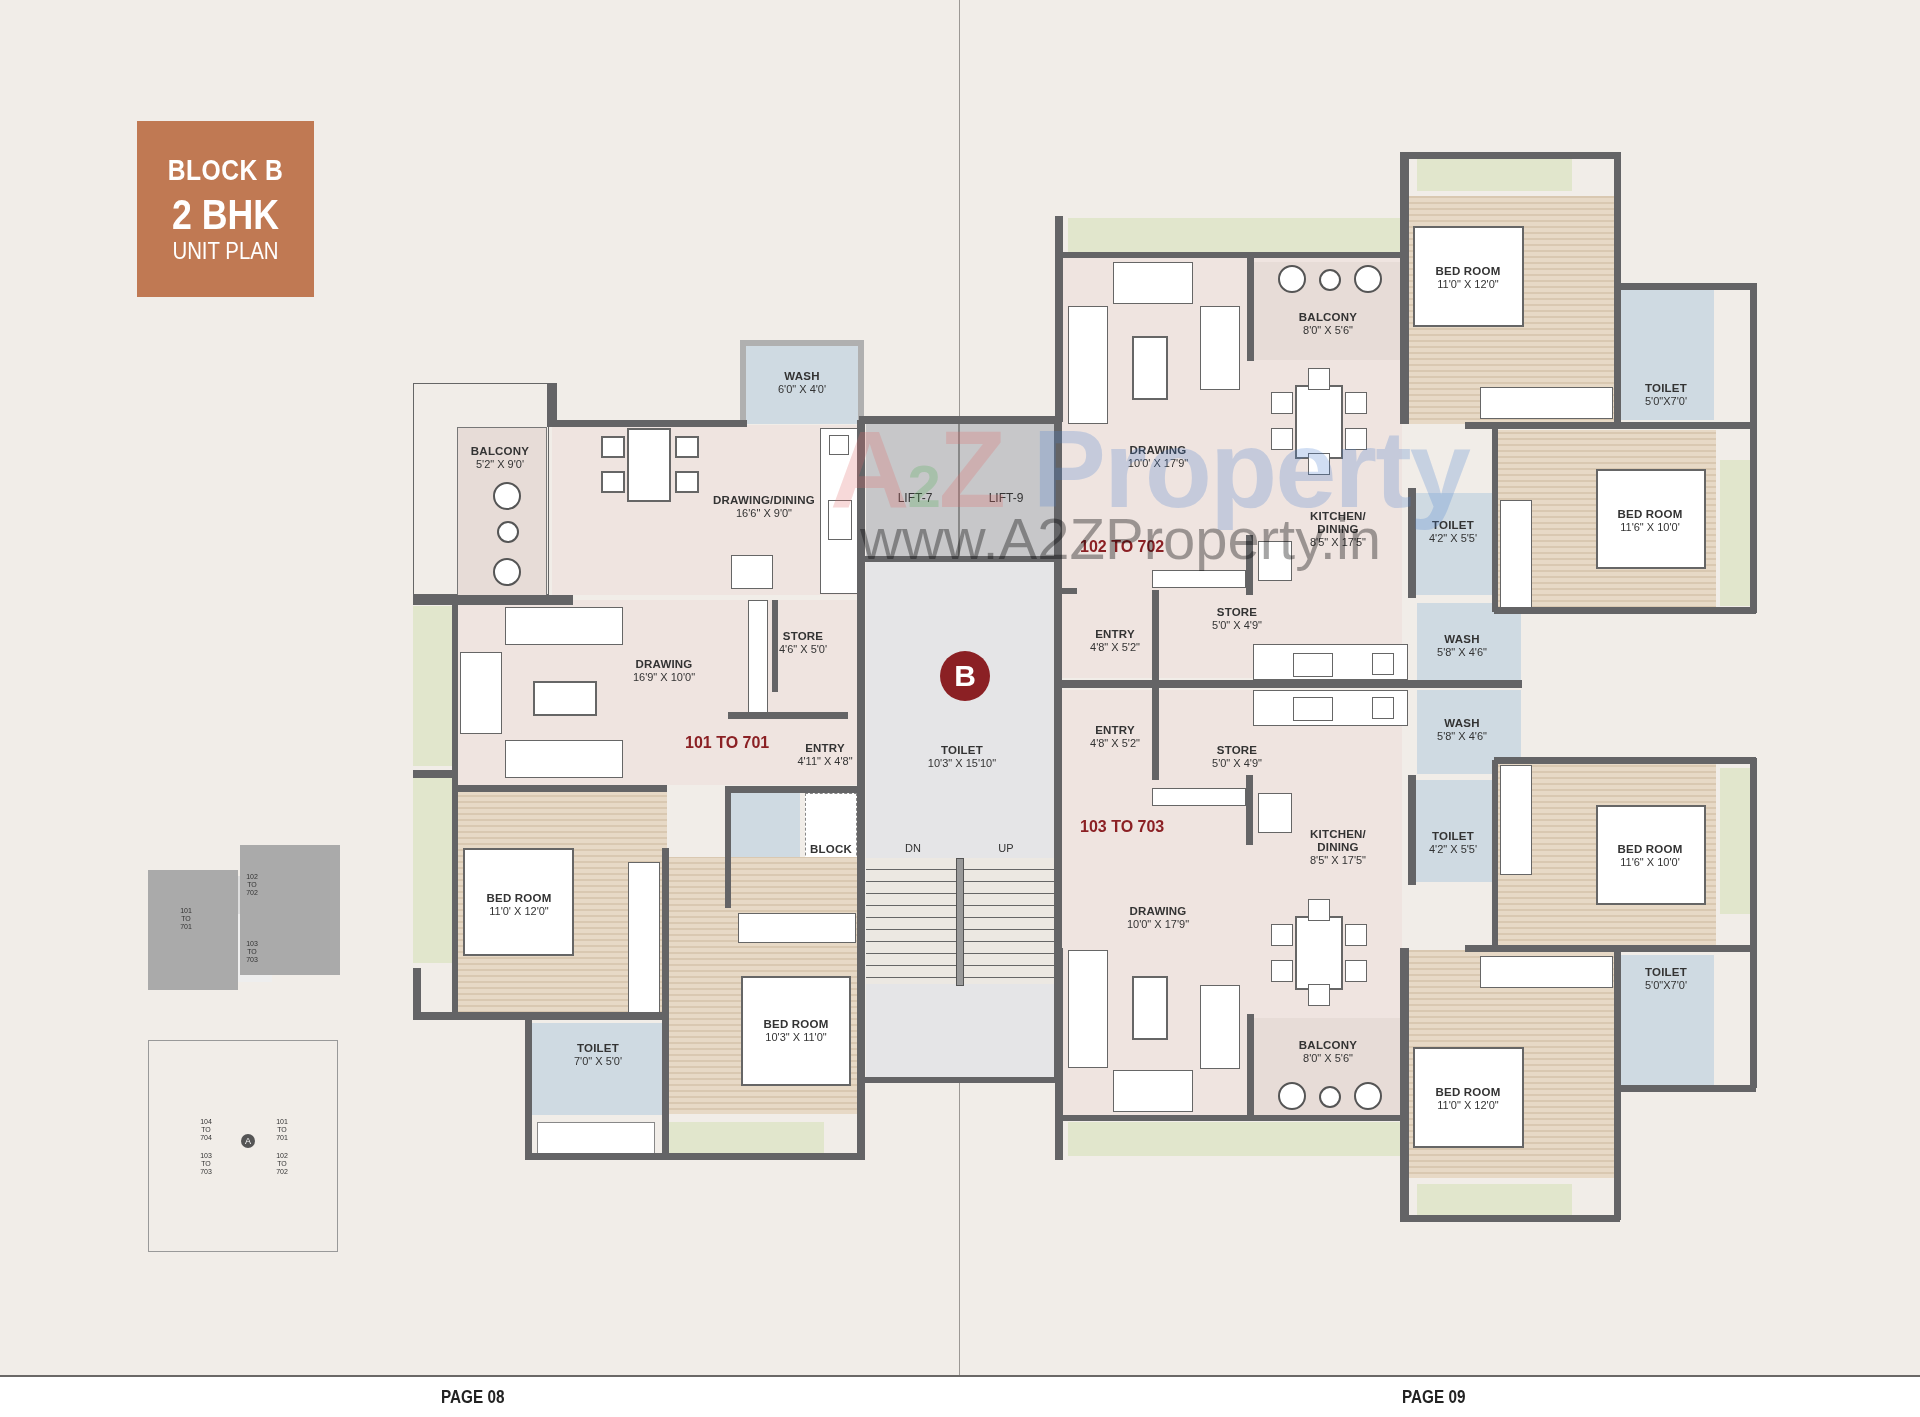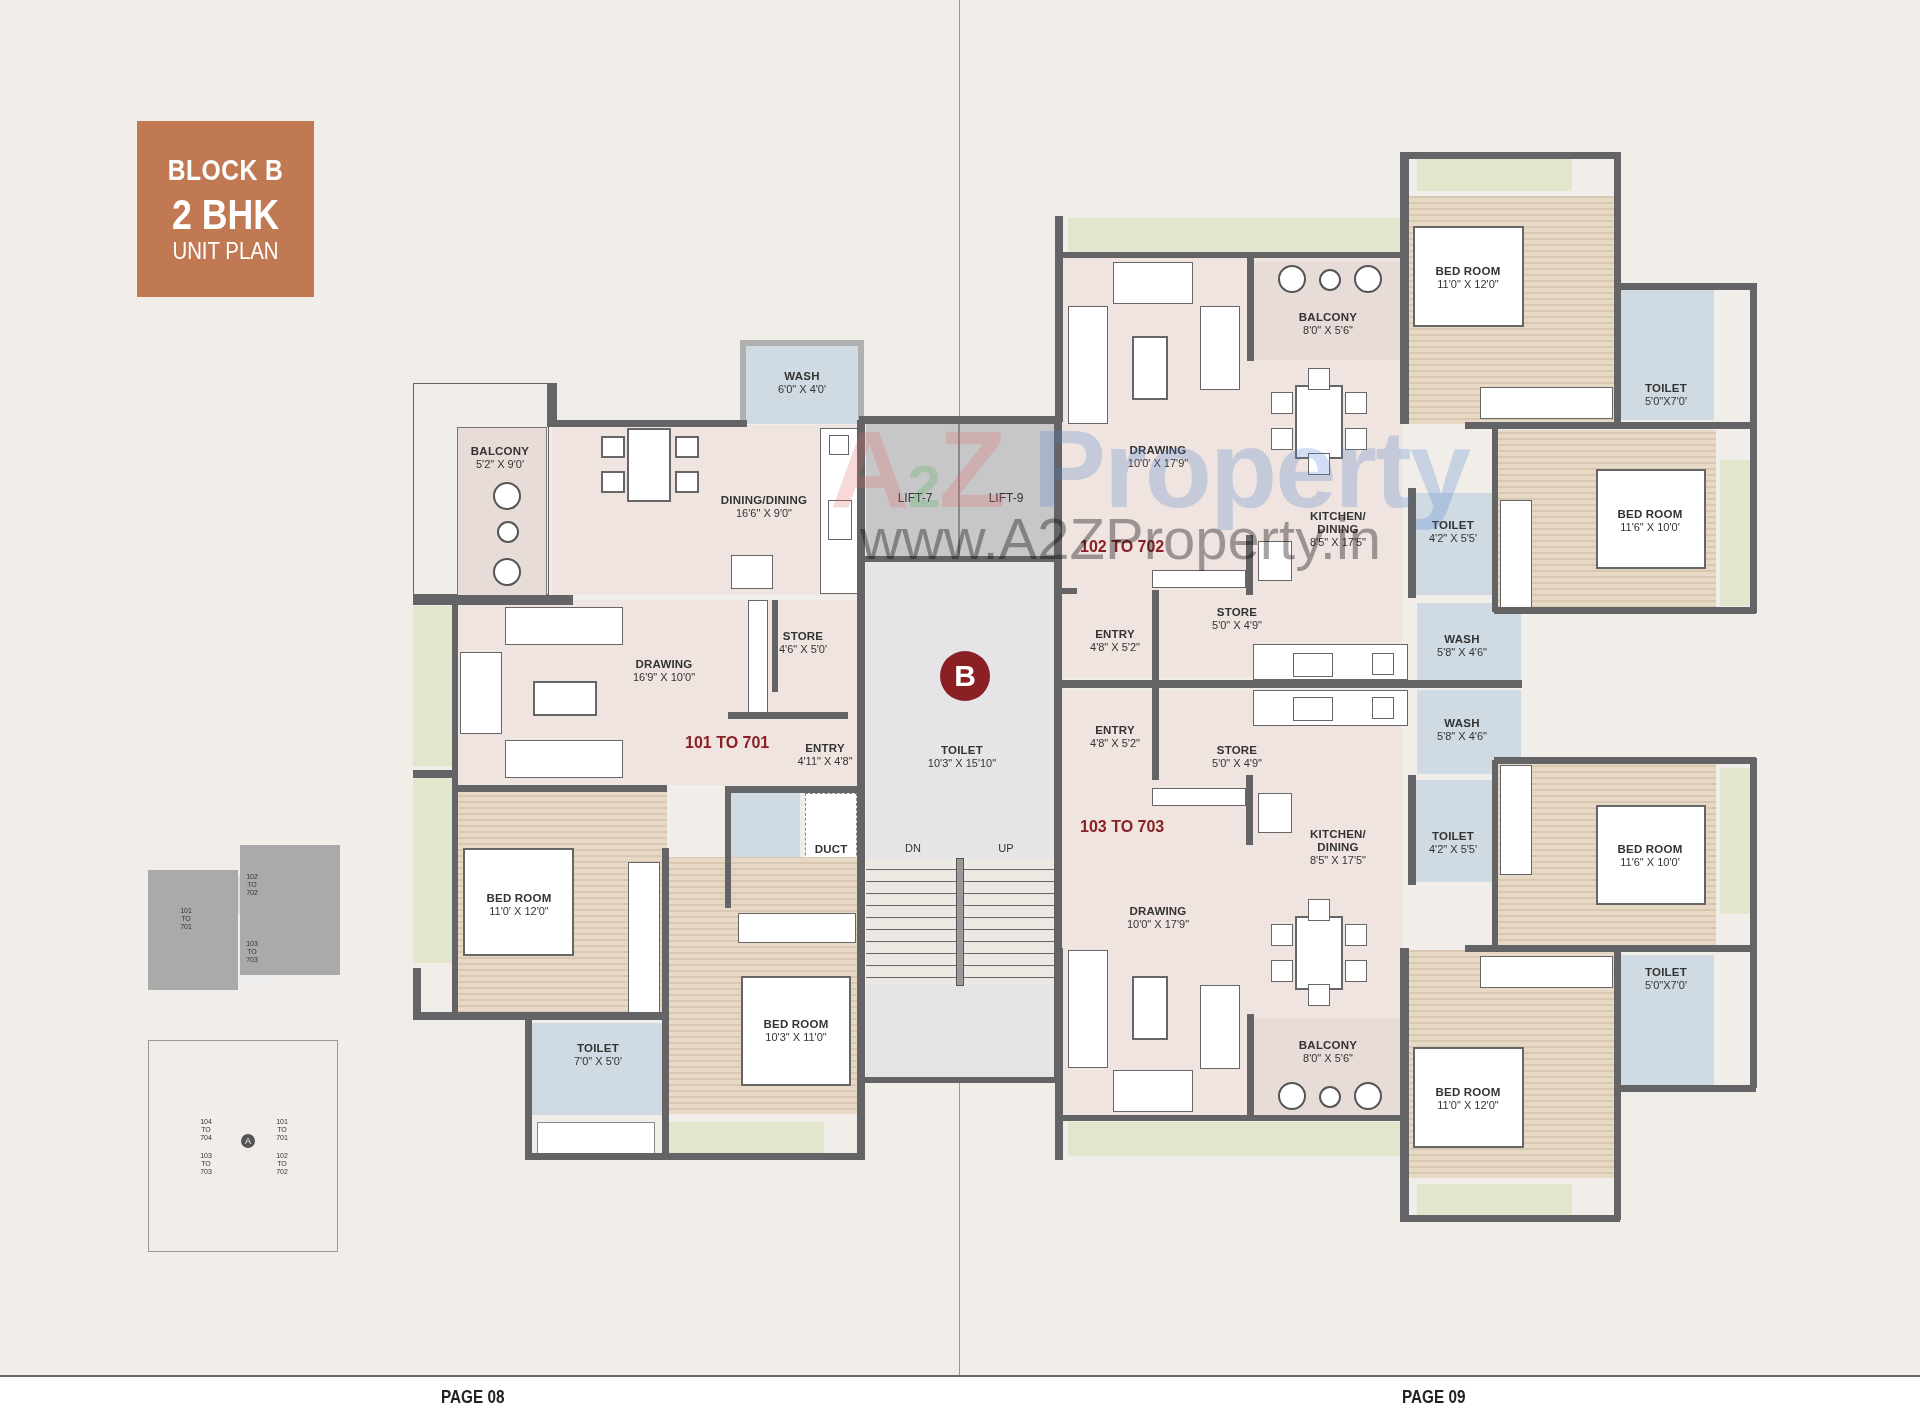--- a/index.html
+++ b/index.html
@@ -61,21 +61,21 @@
     <div class="lbl" style="left:500px;top:445px;">
         <span class="n">BALCONY</span>
         <span class="d">5'2" X 9'0'</span>
       </div>
     <div class="circ" style="left:493px;top:482px;width:28px;height:28px;"></div>
     <div class="circ" style="left:497px;top:521px;width:22px;height:22px;"></div>
     <div class="circ" style="left:493px;top:558px;width:28px;height:28px;"></div>
 
     <div class="room floor-pink" style="left:552px;top:425px;width:307px;height:170px;"></div>
     <div class="lbl" style="left:764px;top:494px;">
-        <span class="n">DINING/DINING</span>
+        <span class="n">DRAWING/DINING</span>
         <span class="d">16'6" X 9'0"</span>
       </div>
     <div class="furn" style="left:627px;top:428px;width:44px;height:74px;"></div>
     <div class="furn" style="left:601px;top:436px;width:24px;height:22px;"></div>
     <div class="furn" style="left:601px;top:471px;width:24px;height:22px;"></div>
     <div class="furn" style="left:675px;top:436px;width:24px;height:22px;"></div>
     <div class="furn" style="left:675px;top:471px;width:24px;height:22px;"></div>
     <div class="furn" style="left:820px;top:428px;width:38px;height:166px;border-width:1px;"></div>
     <div class="furn" style="left:829px;top:435px;width:20px;height:20px;border-width:1px;"></div>
     <div class="furn" style="left:828px;top:500px;width:24px;height:40px;border-width:1px;"></div>
@@ -105,21 +105,21 @@
     <div class="unit" style="left:685px;top:734px;">101 TO 701</div>
 
     <div class="room floor-blue" style="left:730px;top:793px;width:70px;height:112px;"></div>
     <div class="lbl" style="left:763px;top:858px;">
         <span class="n">TOILET</span>
         <span class="d">3'8"X6'0"</span>
       </div>
 
     <div class="room" style="left:805px;top:793px;width:52px;height:112px;background:#fff;border:1px dashed #888;"></div>
     <div class="lbl" style="left:831px;top:843px;">
-        <span class="n">DUCT</span>
+        <span class="n">BLOCK</span>
       </div>
 
     <div class="room floor-wood" style="left:457px;top:792px;width:210px;height:225px;"></div>
     <div class="furn" style="left:463px;top:848px;width:111px;height:108px;"></div>
     <div class="lbl" style="left:519px;top:892px;">
         <span class="n">BED ROOM</span>
         <span class="d">11'0' X 12'0"</span>
       </div>
     <div class="furn" style="left:628px;top:862px;width:32px;height:152px;border-width:1px;"></div>
 

